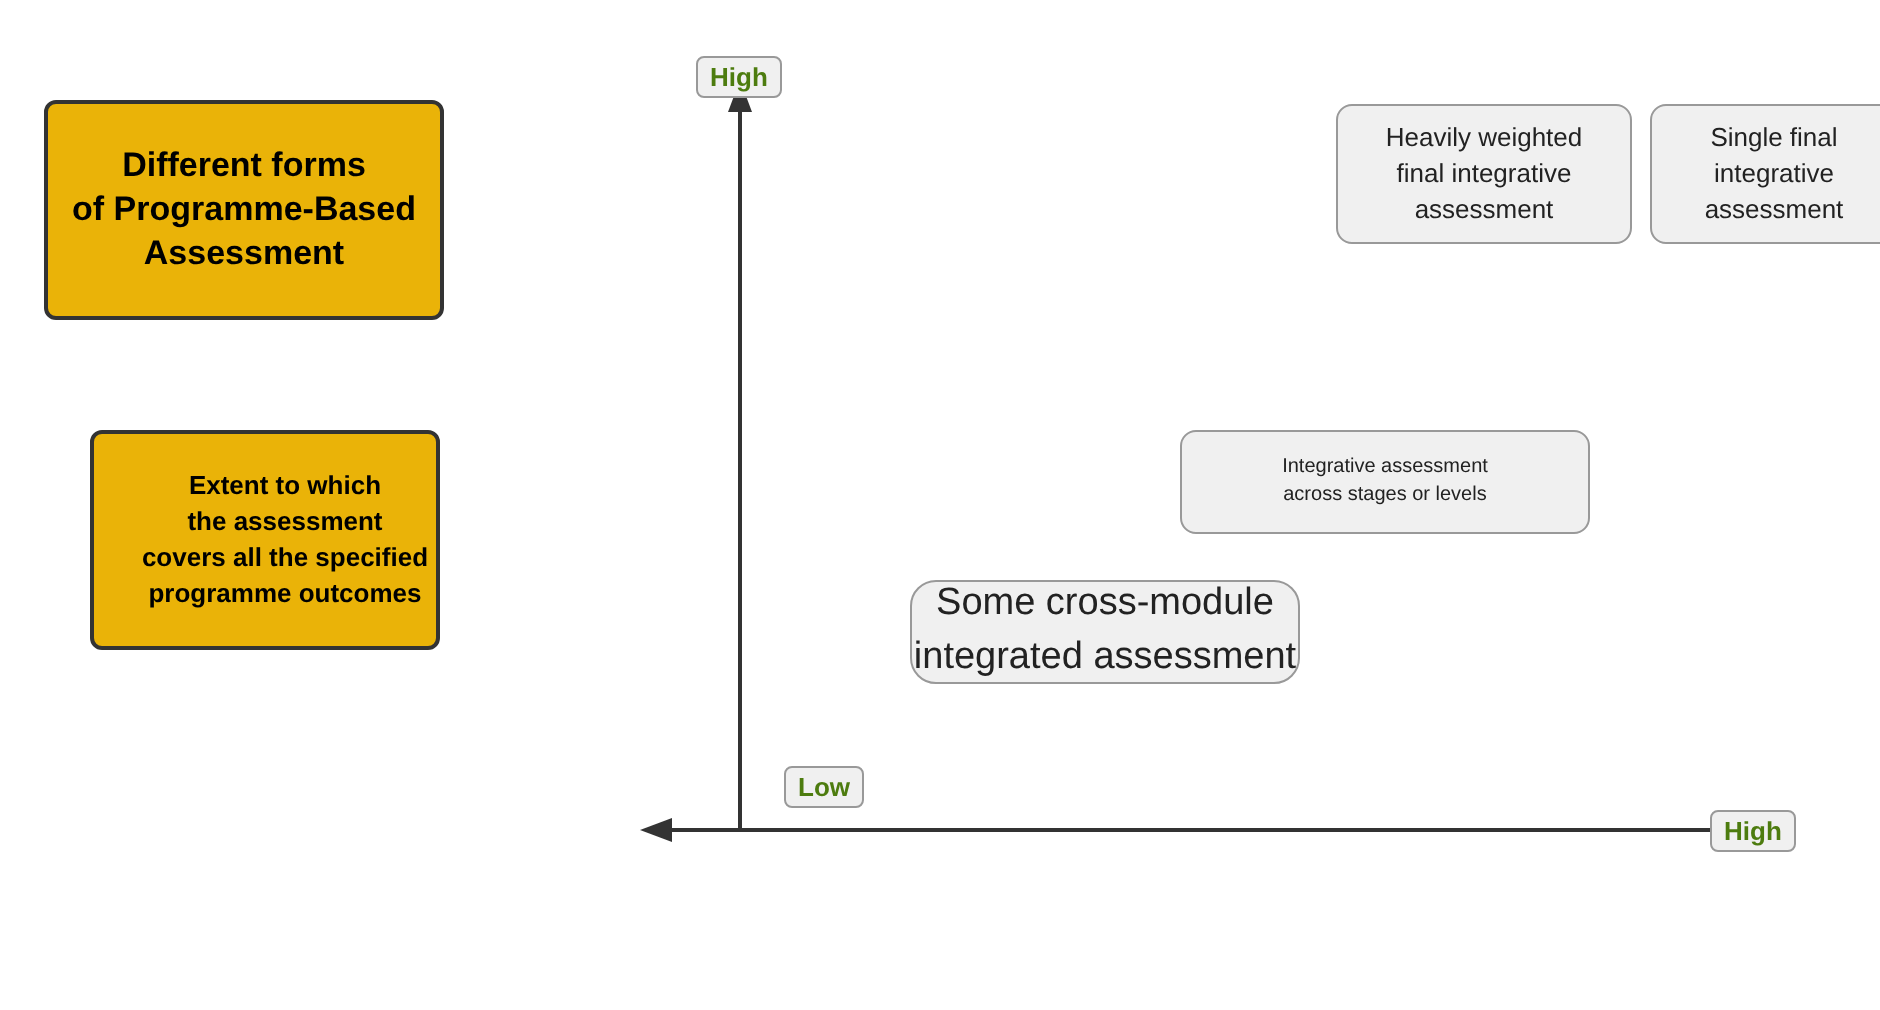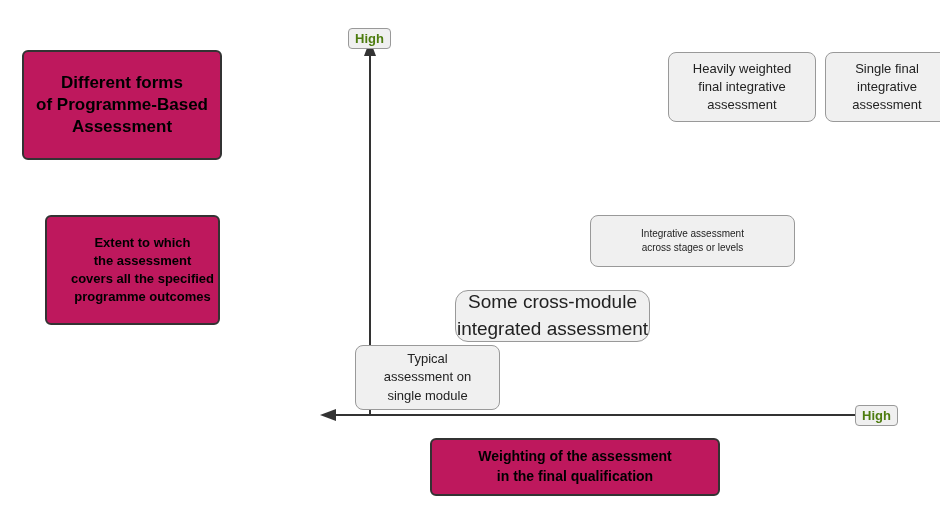--- a/index.html
+++ b/index.html
@@ -15,21 +15,21 @@
 
     .diagram-container {
       position: relative;
       width: 940px;
       height: 505px;
     }
 
     
     .yellow-box {
       position: absolute;
-      background: #be185d;
+      background: #eab308;
       border: 2px solid #333;
       border-radius: 6px;
       font-weight: bold;
       text-align: center;
       display: flex;
       align-items: center;
       justify-content: center;
     }
 
     
@@ -98,41 +98,32 @@
 Assessment</span>
   </div>
 
   <div class="yellow-box" style="left:45px; top:215px; width:175px; height:110px; font-size:13px; line-height:1.4;padding-left:20px;">
     <span style="white-space:pre-line; font-weight:bold; font-size:13px; text-align:center;">Extent to which
 the assessment
 covers all the specified
 programme outcomes</span>
   </div>
 
-  <div class="yellow-box" style="left:430px; top:438px; width:290px; height:58px; font-size:14px; line-height:1.4;">
-    <span style="white-space:pre-line; font-weight:bold; font-size:14px; text-align:center;">Weighting of the assessment
-in the final qualification</span>
-  </div>
 
 
   <div class="grey-box" style="left:590px; top:215px; width:205px; height:52px; font-size:10px; line-height:1.4;">
     <span style="white-space:pre-line; text-align:center;">Integrative assessment
 across stages or levels</span>
   </div>
 
   <div class="grey-box" style="left:455px; top:290px; width:195px; height:52px; font-size:19px; line-height:1.4;border-radius:13px;">
     <span style="white-space:pre-line; text-align:center;">Some cross-module
 integrated assessment</span>
   </div>
 
-  <div class="grey-box" style="left:355px; top:345px; width:145px; height:65px; font-size:13px; line-height:1.4;">
-    <span style="white-space:pre-line; text-align:center;">Typical
-assessment on
-single module</span>
-  </div>
 
   <div class="grey-box" style="left:668px; top:52px; width:148px; height:70px; font-size:13px; line-height:1.4;">
     <span style="white-space:pre-line; text-align:center;">Heavily weighted
 final integrative
 assessment</span>
   </div>
 
   <div class="grey-box" style="left:825px; top:52px; width:124px; height:70px; font-size:13px; line-height:1.4;">
     <span style="white-space:pre-line; text-align:center;">Single final
 integrative

